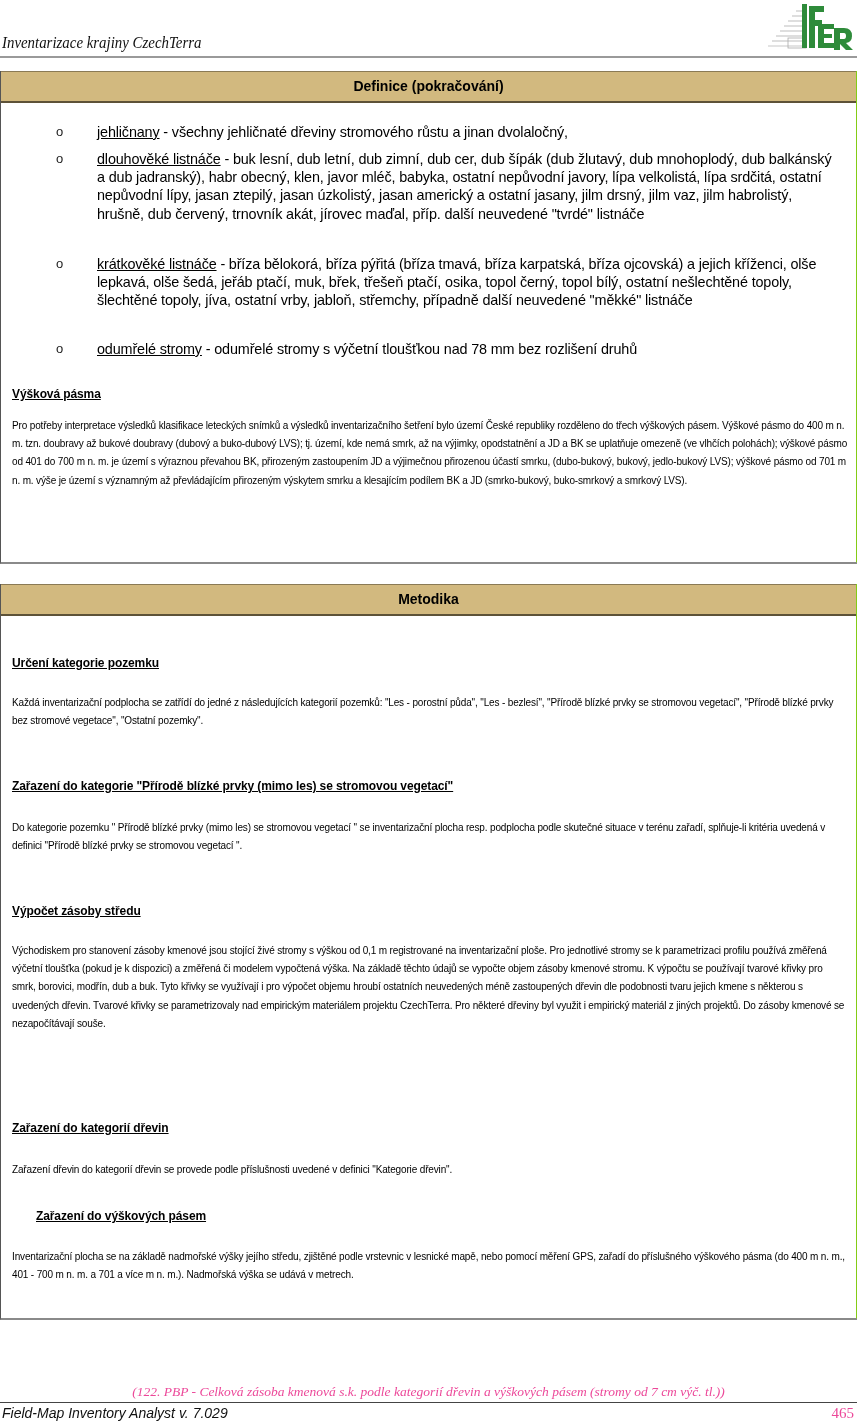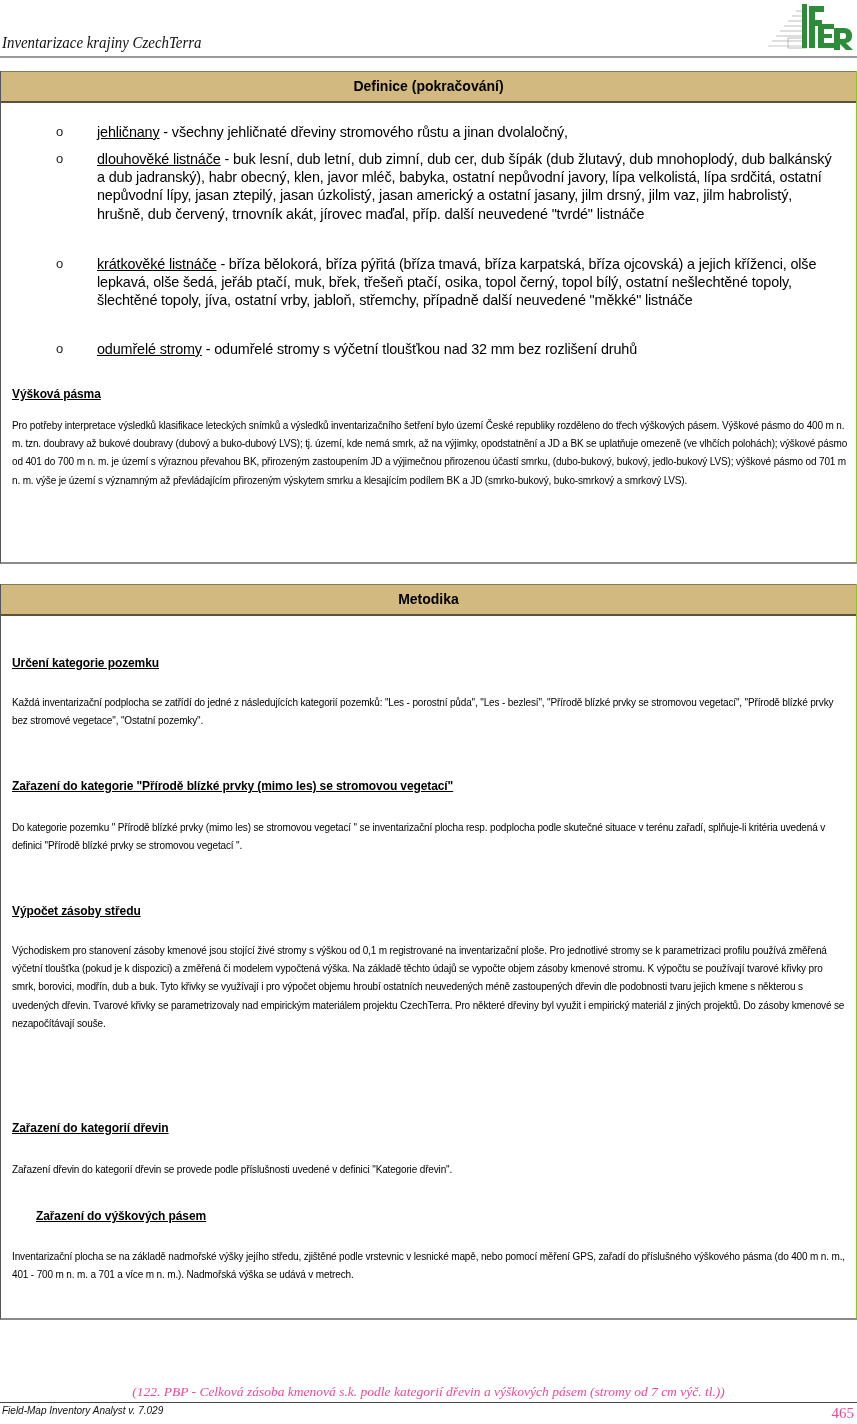--- a/index.html
+++ b/index.html
@@ -50,21 +50,21 @@
   .term { text-decoration: underline; }
   .footer-caption {
     position: absolute; left: 0; width: 857px; top: 1384px; text-align: center;
     font-family: "Liberation Serif", serif; font-style: italic; font-size: 13.5px; color: #ec4899;
   }
   .footer-rule {
     position: absolute; left: 0; top: 1402px; width: 857px; height: 1px; background: #444;
   }
   .footer-app {
     position: absolute; left: 2px; top: 1405px;
-    font-family: "Liberation Sans", sans-serif; font-style: italic; font-size: 10px; color: #111;
+    font-family: "Liberation Sans", sans-serif; font-style: italic; font-size: 14px; color: #111;
   }
   .page-number {
     position: absolute; right: 3px; top: 1405px;
     font-family: "Liberation Serif", serif; font-size: 15px; color: #ec4899;
   }
 </style>
 </head>
 <body>
 
 <div class="page-header">
@@ -103,21 +103,21 @@
       <div class="bullet-text"><span class="term">dlouhověké listnáče</span><span> - buk lesní, dub letní, dub zimní, dub cer, dub šípák (dub žlutavý, dub mnohoplodý, dub balkánský a dub jadranský), habr obecný, klen, javor mléč, babyka, ostatní nepůvodní javory, lípa velkolistá, lípa srdčitá, ostatní nepůvodní lípy, jasan ztepilý, jasan úzkolistý, jasan americký a ostatní jasany, jilm drsný, jilm vaz, jilm habrolistý, hrušně, dub červený, trnovník akát, jírovec maďal, příp. další neuvedené "tvrdé" listnáče</span></div>
     </div>
 
     <div class="bullet-row" style="top:152px;">
       <span class="bullet">o</span>
       <div class="bullet-text"><span class="term">krátkověké listnáče</span><span> - bříza bělokorá, bříza pýřitá (bříza tmavá, bříza karpatská, bříza ojcovská) a jejich kříženci, olše lepkavá, olše šedá, jeřáb ptačí, muk, břek, třešeň ptačí, osika, topol černý, topol bílý, ostatní nešlechtěné topoly, šlechtěné topoly, jíva, ostatní vrby, jabloň, střemchy, případně další neuvedené "měkké" listnáče</span></div>
     </div>
 
     <div class="bullet-row" style="top:237px;">
       <span class="bullet">o</span>
-      <div class="bullet-text"><span class="term">odumřelé stromy</span><span> - odumřelé stromy s výčetní tloušťkou nad 32 mm bez rozlišení druhů</span></div>
+      <div class="bullet-text"><span class="term">odumřelé stromy</span><span> - odumřelé stromy s výčetní tloušťkou nad 78 mm bez rozlišení druhů</span></div>
     </div>
 
     <div class="h" style="top:284px;">Výšková pásma</div>
     <div class="p" style="top:314px;">Pro potřeby interpretace výsledků klasifikace leteckých snímků a výsledků inventarizačního šetření bylo území České republiky rozděleno do třech výškových pásem. Výškové pásmo do 400 m n. m. tzn. doubravy až bukové doubravy  (dubový a buko-dubový LVS); tj. území, kde nemá smrk, až na výjimky, opodstatnění a JD a BK se uplatňuje omezeně (ve vlhčích polohách); výškové pásmo od 401 do 700 m n. m. je území s výraznou převahou BK, přirozeným zastoupením JD a výjimečnou přirozenou účastí smrku, (dubo-bukový, bukový, jedlo-bukový LVS); výškové pásmo od 701 m n. m. výše je území s významným až převládajícím přirozeným výskytem smrku a klesajícím podílem BK a JD (smrko-bukový, buko-smrkový a smrkový LVS).</div>
   </div>
 </div>
 
 <div class="panel" style="top:584px; height:734px;">
   <div class="panel-head">Metodika</div>
   <div class="panel-body">

